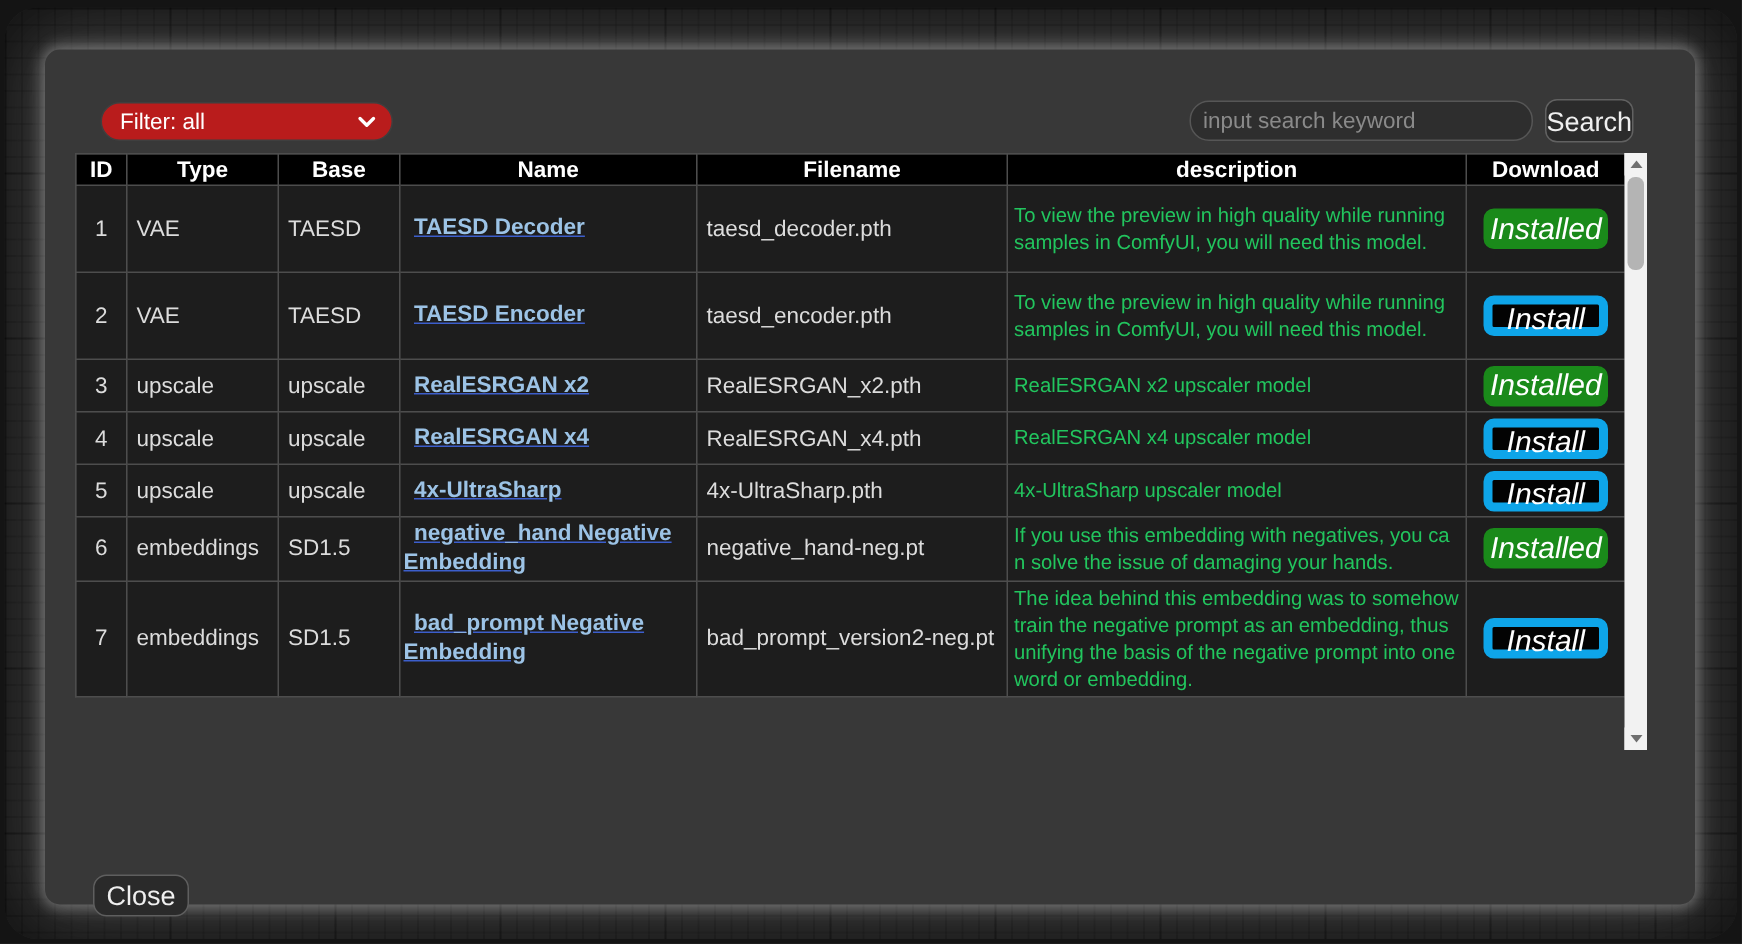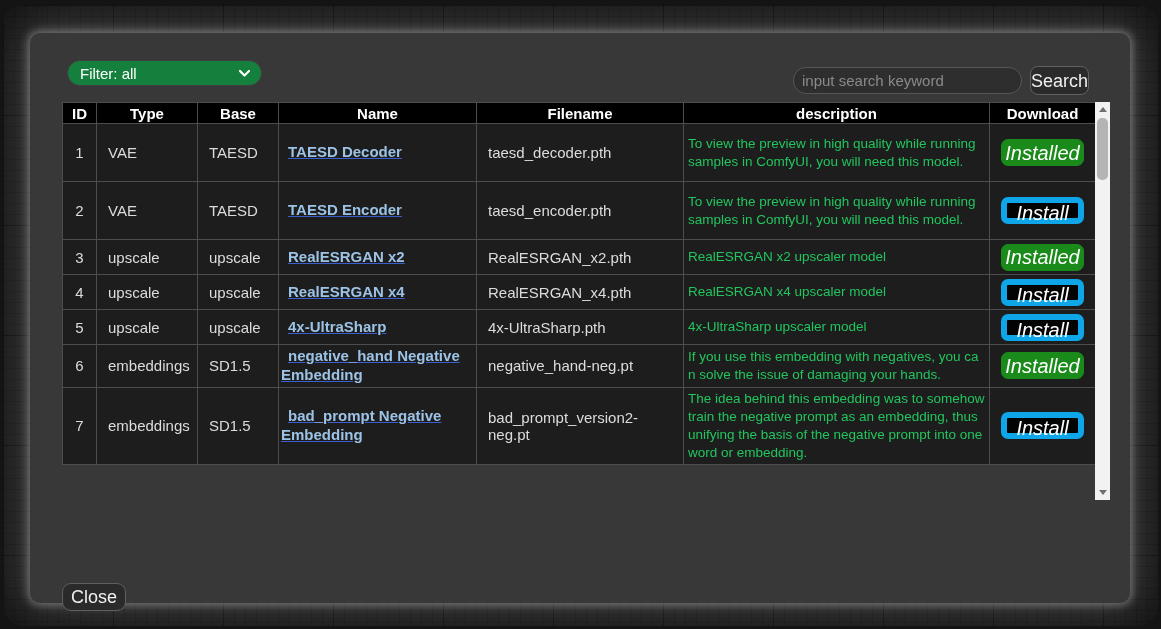--- a/index.html
+++ b/index.html
@@ -15,43 +15,43 @@
       linear-gradient(90deg, rgba(0,0,0,0.28) 1px, transparent 1px);
     background-size: 11px 11px, 11px 11px, 110px 110px, 110px 110px;
     box-shadow: inset 0 0 70px 14px rgba(0,0,0,0.55);
   }
 
   .dialog { position: absolute; left: 27px; top: 28px; width: 1100px; height: 570px;
     background: #383838; border-radius: 10px;
     box-shadow: 0 0 10px 2px rgba(235,235,235,0.38), 0 0 34px 10px rgba(235,235,235,0.12); }
 
   
-  .filter-pill { position: absolute; left: 37px; top: 27px; width: 195px; height: 26px;
-    background: #15803d; border: 1px solid #3f3f3f; border-radius: 13px;
+  .filter-pill { position: absolute; left: 37px; top: 35px; width: 195px; height: 26px;
+    background: #b91c1c; border: 1px solid #3f3f3f; border-radius: 13px;
     display: flex; align-items: center; justify-content: space-between;
     padding: 0 10px 0 12px; color: #fff; font-size: 15px; cursor: pointer; }
   .filter-pill svg { flex: 0 0 auto; }
 
   .search-input { position: absolute; left: 763px; top: 34px; width: 229px; height: 27px;
     background: #2e2e2e; border: 1px solid #565656; border-radius: 13px; color: #ddd;
     font-size: 15px; padding: 0 8px; font-family: "Liberation Sans", sans-serif; outline: none; }
   .search-input::placeholder { color: #8a8a8a; }
   .search-btn { position: absolute; left: 1000px; top: 33px; width: 59px; height: 29px;
     background: #2b2b2b; border: 1px solid #616161; border-radius: 8px; color: #efefef;
     font-size: 18px; line-height: 1; cursor: pointer; font-family: "Liberation Sans", sans-serif; }
 
   
-  .table-wrap { position: absolute; left: 32px; top: 69px; width: 1048px; height: 398px;
+  .table-wrap { position: absolute; left: 20px; top: 69px; width: 1048px; height: 398px;
     overflow: hidden; }
   table { border-collapse: collapse; table-layout: fixed; width: 1033px; }
   th, td { border: 1px solid #4d4d4d; }
   th { background: #000; color: #fff; font-size: 15px; font-weight: bold; height: 21px;
     text-align: center; padding: 0 2px; }
   td { background: #1d1d1d; color: #dcdcdc; font-size: 15px; vertical-align: middle;
-    padding: 2px 11px; }
+    padding: 2px 6px; }
   td.c-id { text-align: center; padding: 2px 1px; }
   td.c-name { font-weight: bold; padding: 2px 2px 2px 2px; }
   td.c-name a { color: #9cc3e6; text-decoration: underline; text-decoration-color: #3c5ecc;
     cursor: pointer; display: block; text-indent: 7px; line-height: 1.25; }
   td.c-desc { font-size: 13.5px; line-height: 18px; word-break: break-all; padding: 2px 4px; color: #22c55e; }
   td.c-dl { text-align: center; padding: 2px 3px; }
 
   .btn-install, .btn-installed { width: 83px; height: 27px; border-radius: 7px; color: #fff;
     font-size: 20px; line-height: 1; cursor: pointer; font-family: "Liberation Sans", sans-serif; font-style: italic; }
   .btn-install { background: #030303; border: 6px solid #0ea5e9; }

